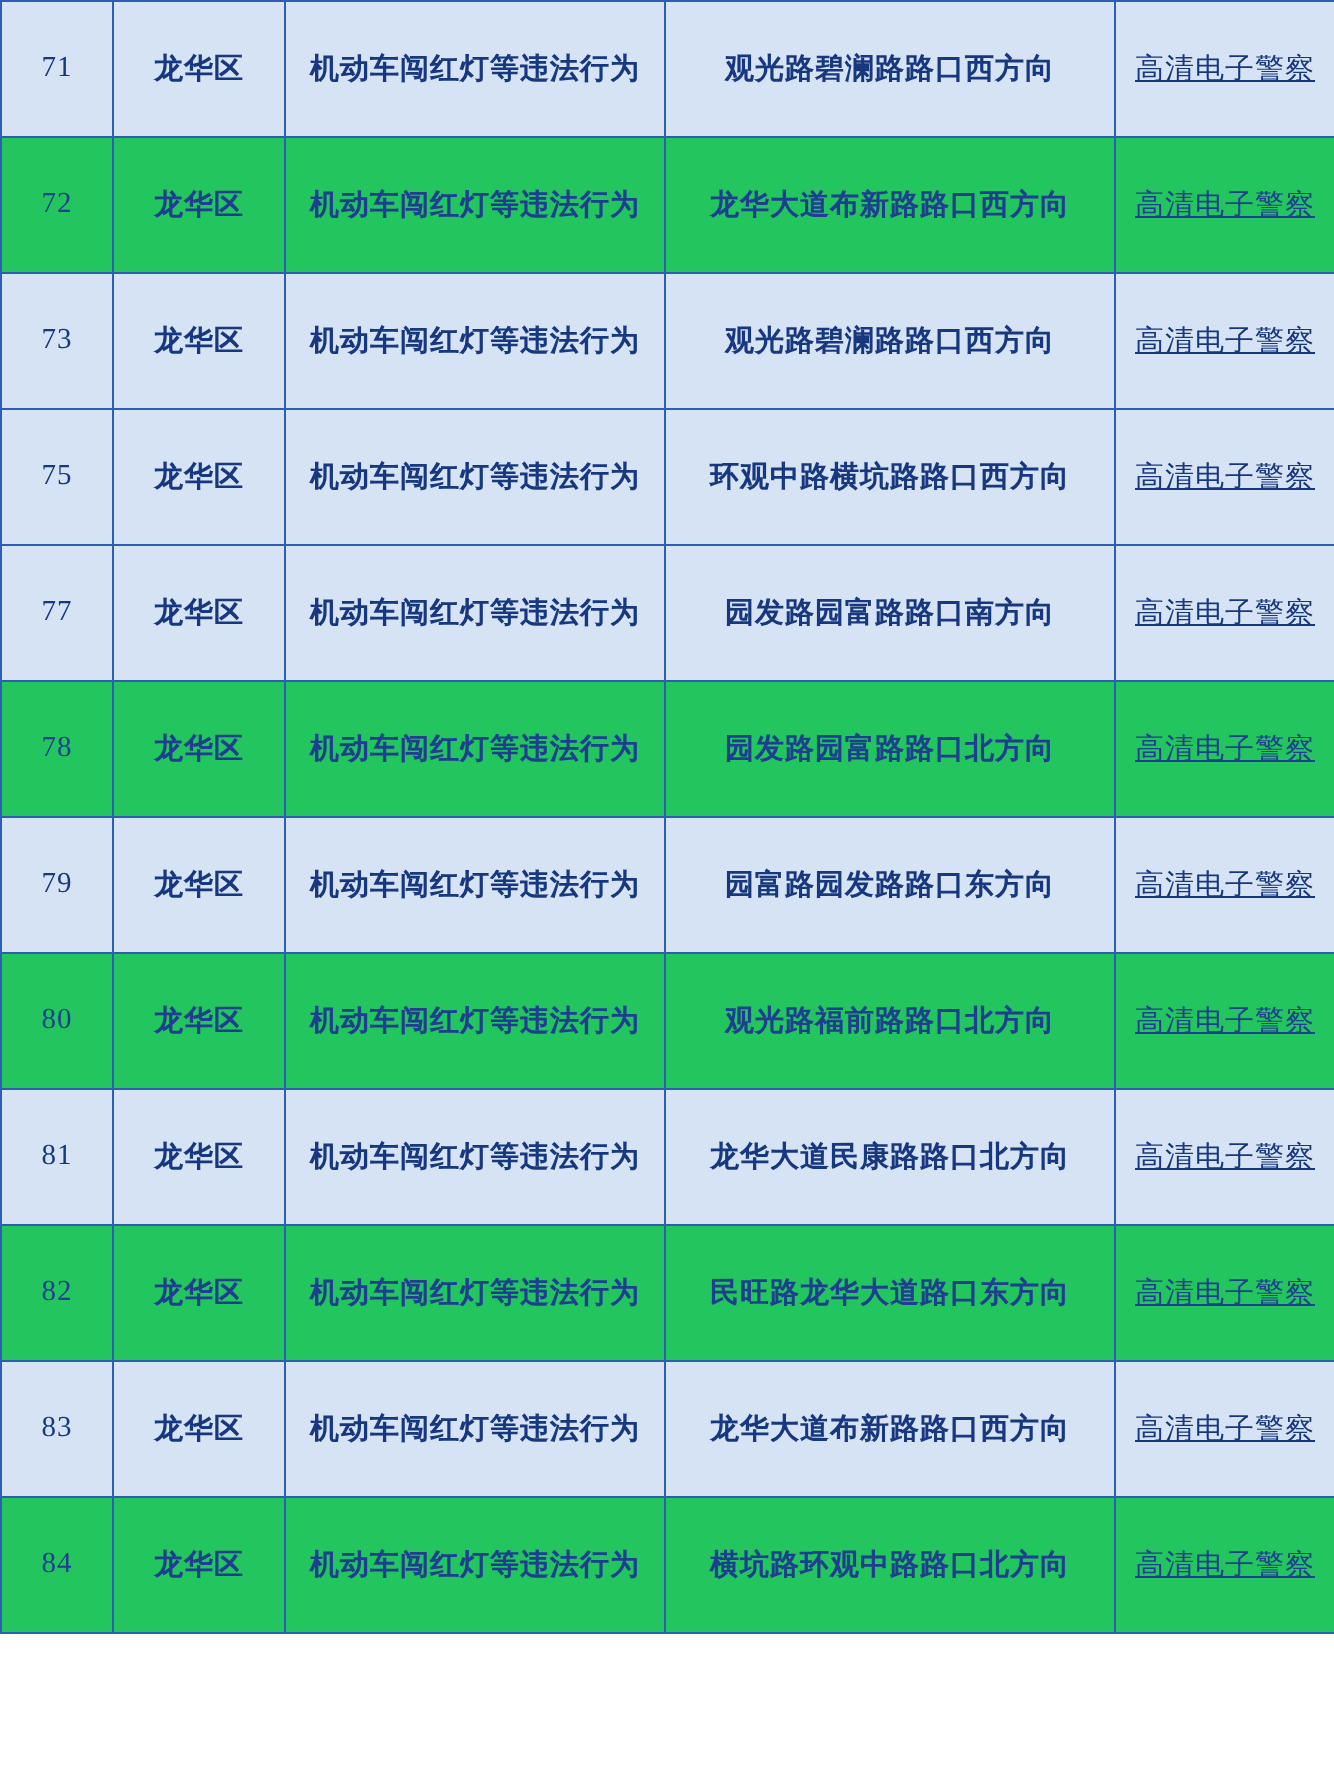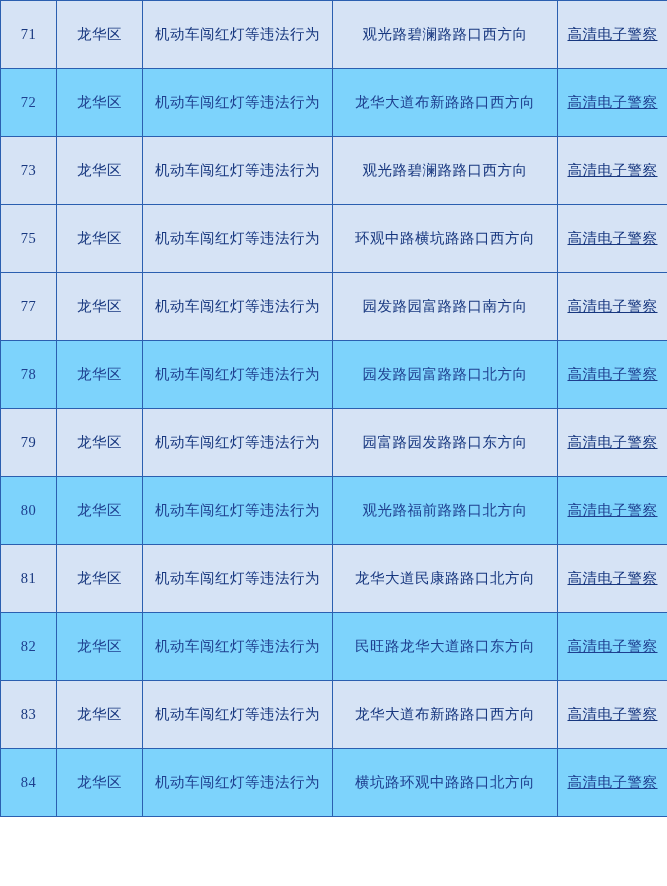--- a/index.html
+++ b/index.html
@@ -40,31 +40,31 @@
     height: 68px;
     padding: 0 2px;
     box-sizing: border-box;
     white-space: nowrap;
     overflow: hidden;
   }
   tr.shade td {
     background: #d6e3f5;
   }
   tr.plain td {
-    background: #7dd3fc;
+    background: #22c55e;
   }
   td.idx {
     font-size: 15px;
     letter-spacing: 0;
     margin-left: 32px;
   }
   td.district,
   td.violation,
   td.location {
-    font-weight: 400;
+    font-weight: 700;
   }
   td.device {
     font-size: 14px;
     text-decoration: underline;
   }
   
   tr.shade td { color: #17377f; }
 </style>
 </head>
 <body>

